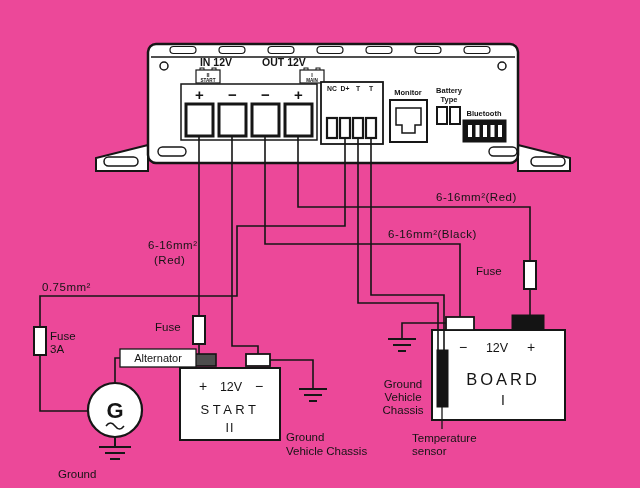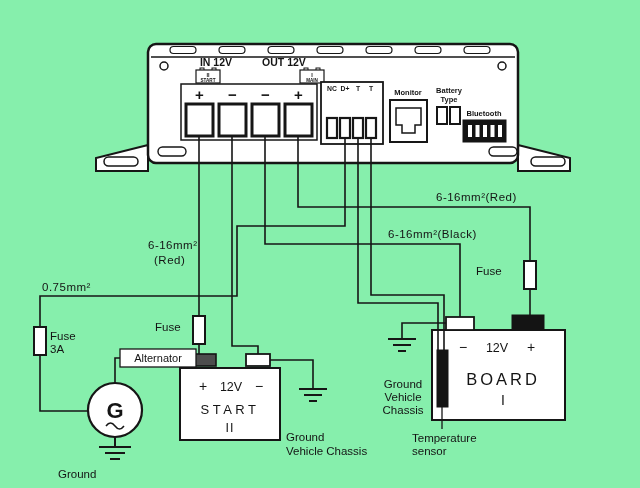--- a/index.html
+++ b/index.html
@@ -1,16 +1,16 @@
 <!DOCTYPE html>
 <html><head>
 <meta charset="utf-8">
 <style>
   html,body{margin:0;padding:0;background:#ffffff;}
-  .stage{position:relative;width:640px;height:488px;background:#86efac;overflow:hidden;
+  .stage{position:relative;width:640px;height:488px;background:#ec4899;overflow:hidden;
          font-family:"Liberation Sans","DejaVu Sans",sans-serif;}
   svg{display:block;}
   svg text{font-family:"Liberation Sans","DejaVu Sans",sans-serif;fill:#141414;}
   .ln{stroke:#161616;fill:none;}
   .comp{stroke:#161616;fill:#ffffff;}
   .dark{fill:#141414;stroke:#141414;}
 </style>
 </head>
 <body>
 

